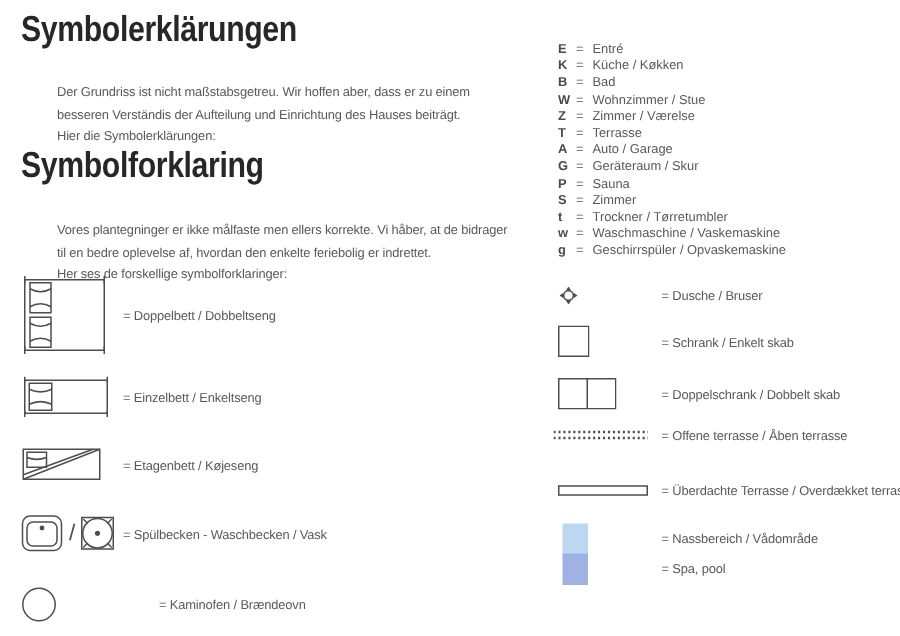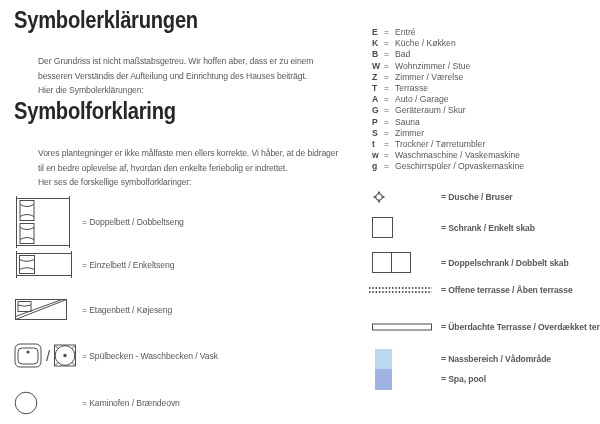--- a/index.html
+++ b/index.html
@@ -29,21 +29,21 @@
   .slash{font-size:15px;font-weight:400;color:#4d4d4f;margin:0 3px 0 4px;}
 
   
   .codes{position:absolute;left:372px;top:27px;}
   .crow{display:flex;align-items:baseline;height:11.2px;line-height:11.2px;font-size:8.6px;}
   .cletter{width:12px;flex:0 0 12px;font-weight:700;color:#4a4a4c;}
   .ceq{width:11px;flex:0 0 11px;}
   .clabel{white-space:nowrap;}
 
   
-  .rrow{position:absolute;left:372px;display:flex;align-items:center;font-weight:bold;}
+  .rrow{position:absolute;left:372px;display:flex;align-items:center;}
   .rrow .icon-cell{width:69px;flex:0 0 69px;display:flex;align-items:center;}
   .rrow.dotted{left:369px;}
   .rrow.dotted .icon-cell{width:72px;flex:0 0 72px;}
 
   svg.sym{display:block;}
   .swatch{display:block;width:17px;height:21px;}
   .swatch.wet{background:#bcd7f2;}
   .swatch.spa{background:#a0b1e3;}
 </style>
 </head>
@@ -53,21 +53,21 @@
 
   <h1 class="hd hd-de">Symbolerklärungen</h1>
   <p class="intro intro-de">Der Grundriss ist nicht maßstabsgetreu. Wir hoffen aber, dass er zu einem
 besseren Verständis der Aufteilung und Einrichtung des Hauses beiträgt.
 Hier die Symbolerklärungen:</p>
   <h1 class="hd hd-da">Symbolforklaring</h1>
   <p class="intro intro-da">Vores plantegninger er ikke målfaste men ellers korrekte. Vi håber, at de bidrager
 til en bedre oplevelse af, hvordan den enkelte feriebolig er indrettet.
 Her ses de forskellige symbolforklaringer:</p>
 
-  <div class="lrow" style="top:196px;height:52px;">
+  <div class="lrow" style="top:184px;height:52px;">
     <span class="icon-cell">
       <svg class="sym" width="58" height="52" viewBox="0 0 58 52">
         <g stroke="#4d4d4f" fill="none" stroke-width="1">
           <line x1="2.5" y1="0" x2="2.5" y2="5"></line>
             <line x1="2.5" y1="47" x2="2.5" y2="52"></line>
           <line x1="55.5" y1="0" x2="55.5" y2="5"></line>
             <line x1="55.5" y1="47" x2="55.5" y2="52"></line>
           <rect x="2.5" y="2.5" width="53" height="47"></rect>
           <rect x="6" y="4.5" width="14" height="20"></rect>
           <path d="M6,8.5 Q13,12.5 20,8.5"></path>
@@ -132,21 +132,21 @@
             <line x1="21.5" y1="3" x2="18.5" y2="6"></line>
           <line x1="2.5" y1="22" x2="5.5" y2="19"></line>
             <line x1="21.5" y1="22" x2="18.5" y2="19"></line>
           <circle cx="12" cy="12.5" r="1.7" fill="#4d4d4f" stroke="none"></circle>
         </g>
       </svg>
     </span>
     <span class="lbl">= Spülbecken - Waschbecken / Vask</span>
   </div>
 
-  <div class="lrow" style="top:391px;height:24px;">
+  <div class="lrow" style="top:391px;height:24px;gap:24px;">
     <span class="icon-cell">
       <svg class="sym" width="24" height="24" viewBox="0 0 24 24">
         <circle cx="12" cy="12" r="10.8" stroke="#4d4d4f" fill="none" stroke-width="1"></circle>
       </svg>
     </span>
     <span class="lbl">= Kaminofen / Brændeovn</span>
   </div>
 
   <div class="codes">
     <div class="crow">

